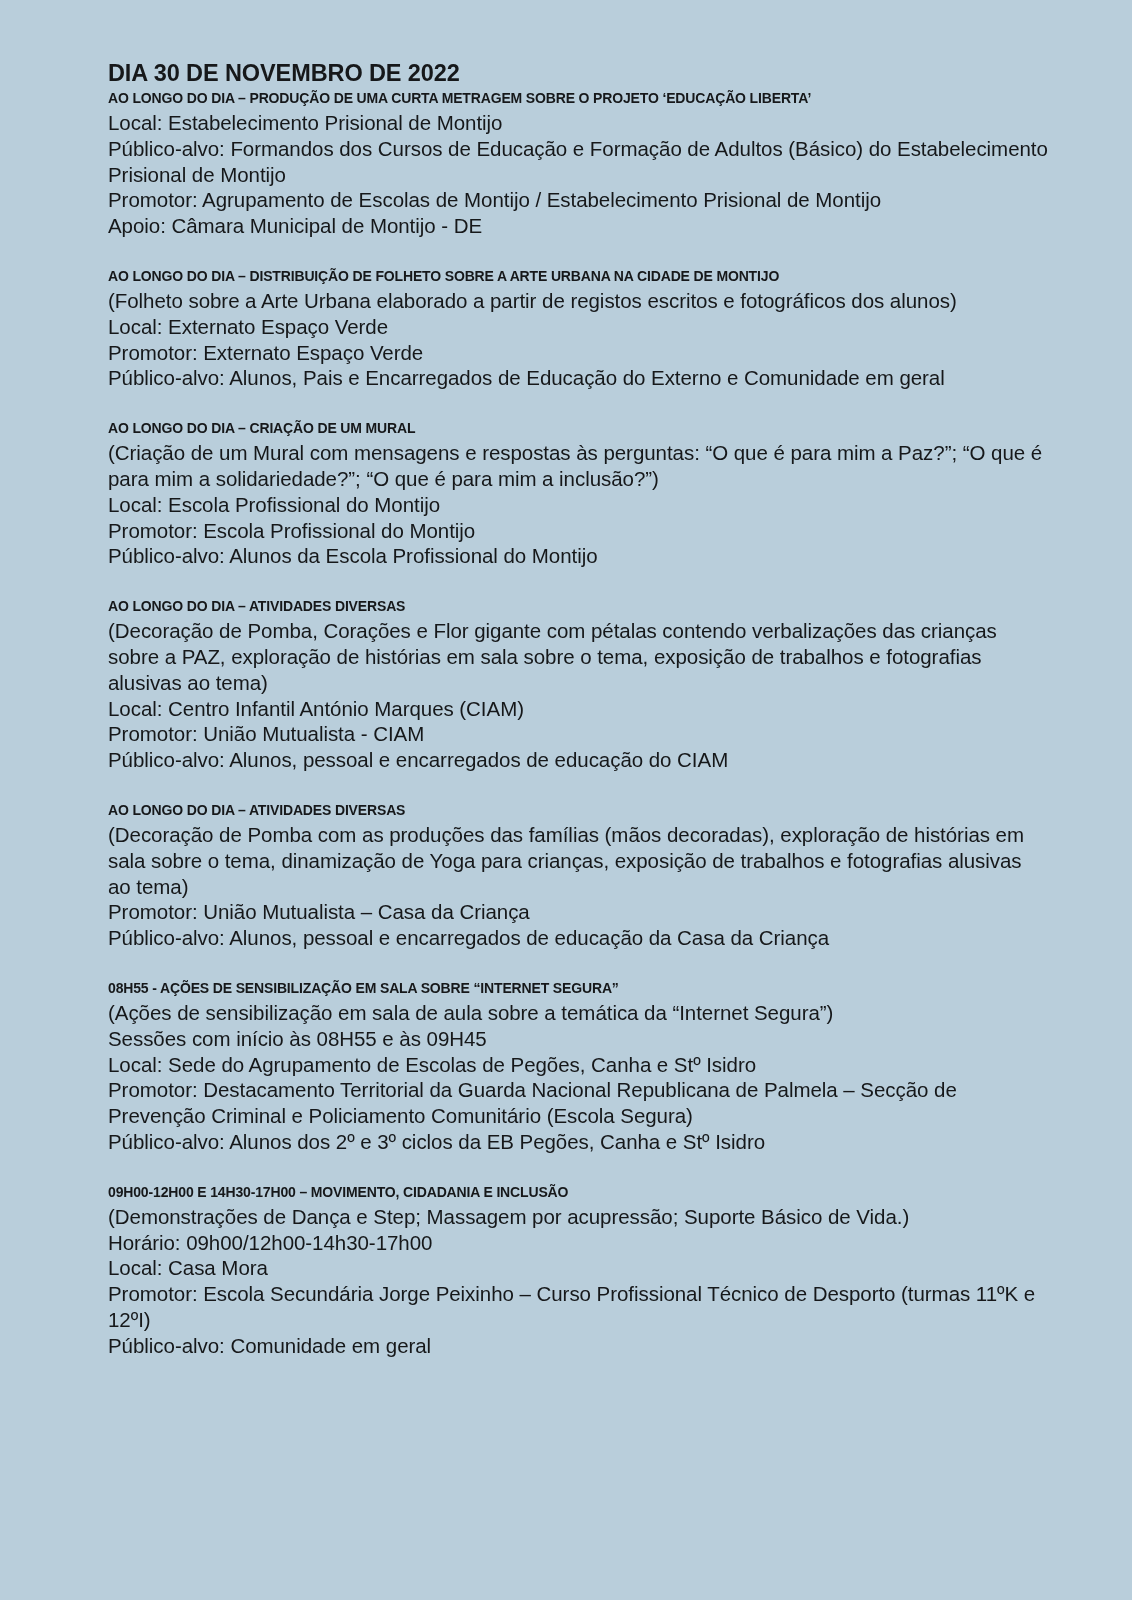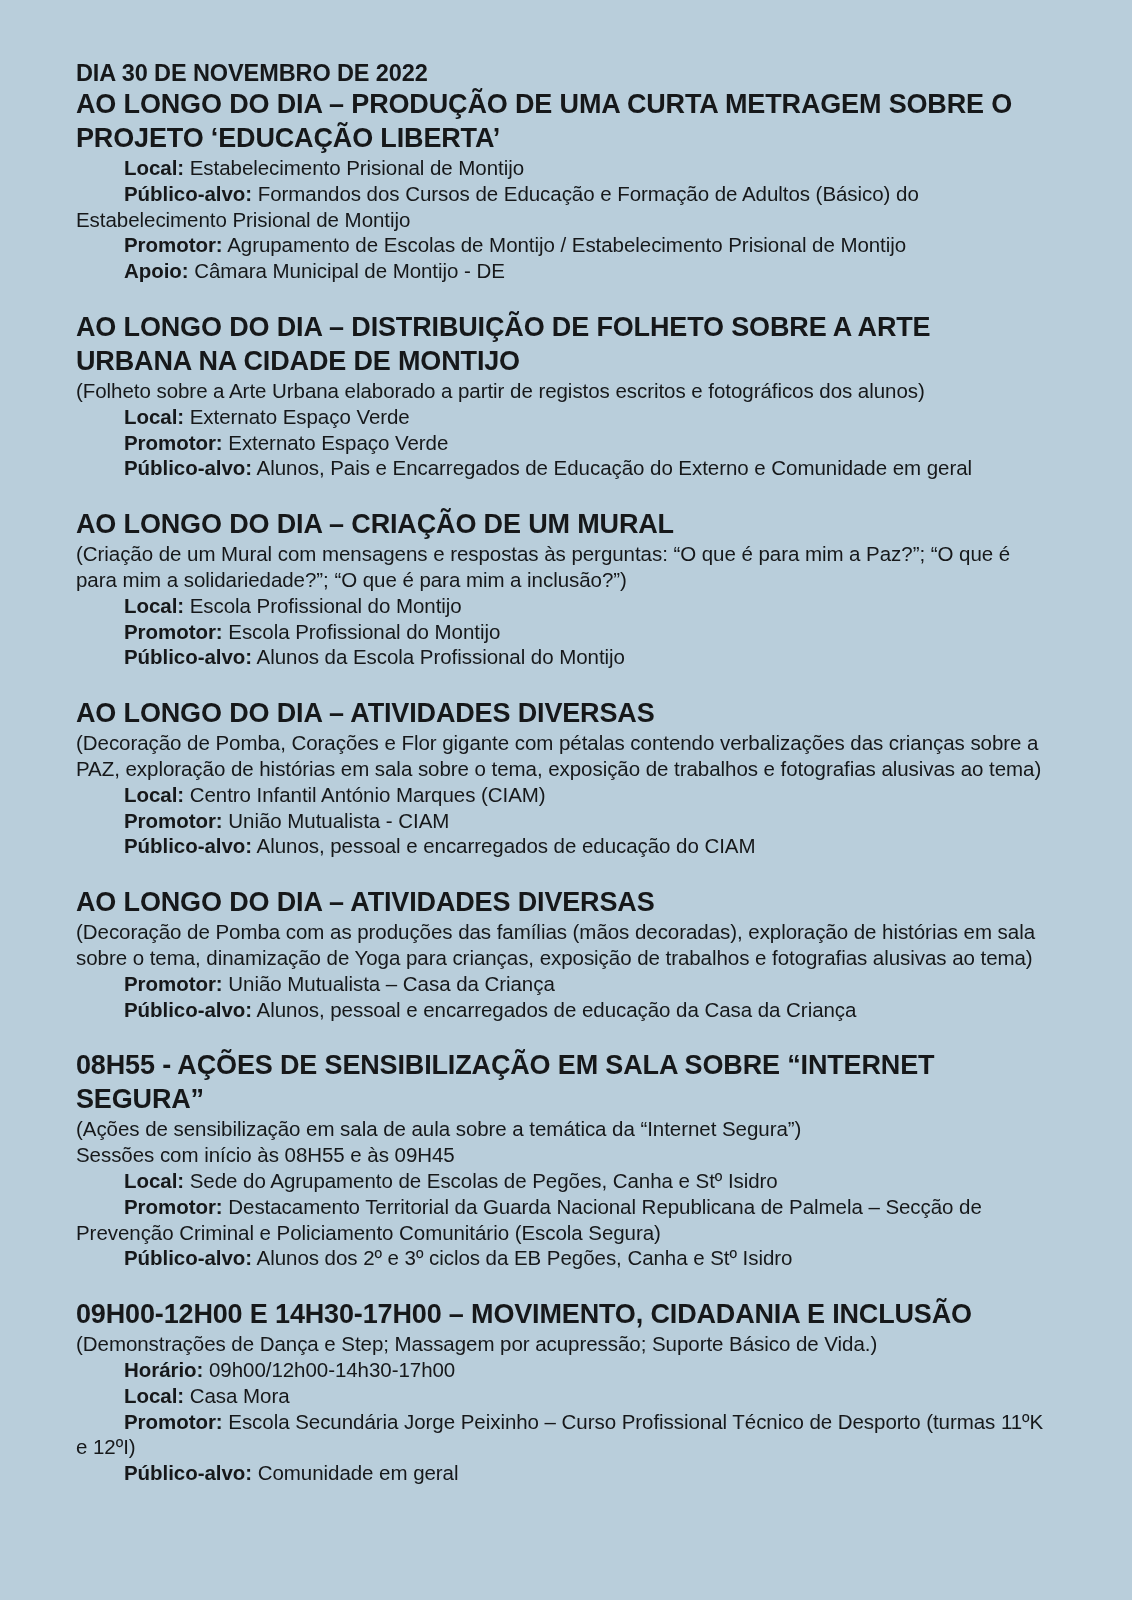--- a/index.html
+++ b/index.html
@@ -12,57 +12,56 @@
     min-height: 1600px;
     background: #b9cedb;
     font-family: "Liberation Sans", sans-serif;
     color: #16181a;
     -webkit-font-smoothing: antialiased;
   }
   .page {
     width: 1132px;
     min-height: 1600px;
     box-sizing: border-box;
-    padding: 60px 84px 40px 76px;
+    padding: 60px 84px 40px 108px;
     background: #b9cedb;
   }
   .doc-title {
     font-size: 23.5px;
     font-weight: bold;
     line-height: 27px;
     letter-spacing: -0.1px;
     margin: 0;
   }
   .section {
     margin: 0;
   }
   .section + .section {
     margin-top: 26px;
   }
   .section-first {
     margin-top: 0;
   }
   .sec-heading {
-    font-size: 27px;
+    font-size: 14px;
     font-weight: bold;
-    line-height: 34px;
+    line-height: 23px;
     letter-spacing: -0.15px;
     margin: 0;
   }
   .line {
     font-size: 20.5px;
     font-weight: normal;
     line-height: 25.8px;
     letter-spacing: -0.05px;
     margin: 0;
   }
   .line b,
   .lbl {
-    font-weight: bold;
-    margin-left: 48px;
+    font-weight: normal;
   }
 </style>
 </head>
 <body style="background: rgb(185, 206, 219); color: rgb(22, 24, 26);">
 
 <div class="page" style="background: rgb(185, 206, 219);">
 
   <h1 class="doc-title">DIA 30 DE NOVEMBRO DE 2022</h1>
 
   <div id="sections-root">

